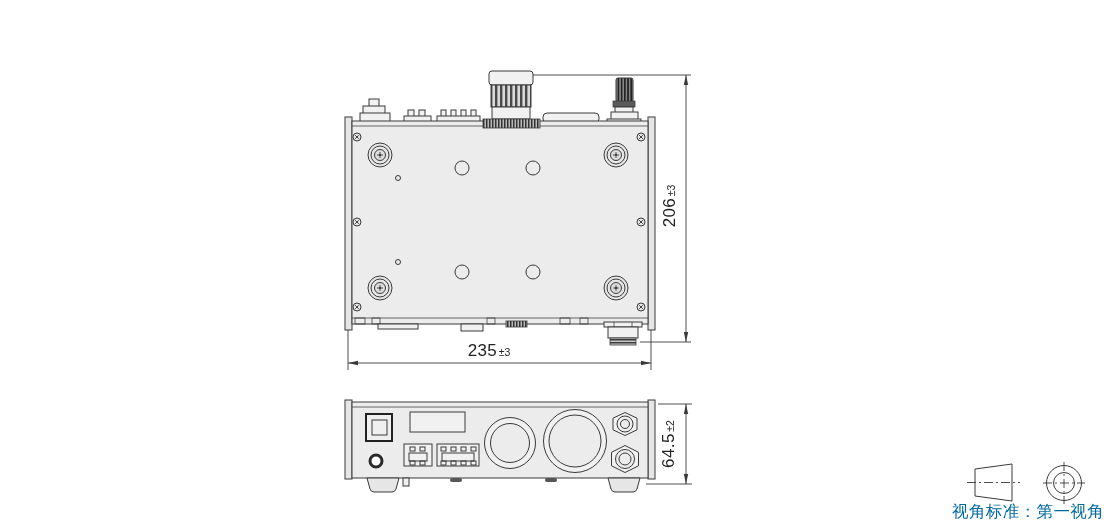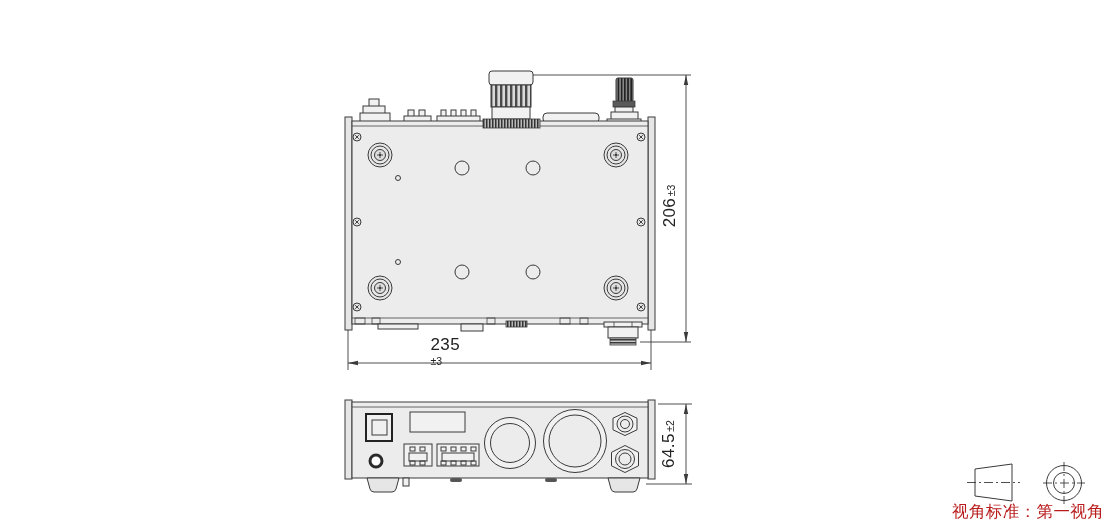--- a/index.html
+++ b/index.html
@@ -17,26 +17,26 @@
   .dk   {fill:#5a5a5a;stroke:#3a3a3a;stroke-width:0.75;}
   .dim  {fill:none;stroke:#3a3a3a;stroke-width:0.9;}
   .arr  {fill:#3a3a3a;stroke:none;}
   .dd   {fill:none;stroke:#3a3a3a;stroke-width:0.9;stroke-dasharray:9 3 2 3;}
 
   
   .dimlabel{position:absolute;display:flex;align-items:baseline;justify-content:center;
             color:#222;white-space:nowrap;}
   .dimlabel .val{font-size:17px;letter-spacing:0.4px;}
   .dimlabel .tol{font-size:10.5px;margin-left:1.5px;}
-  #dim-width-label {left:429px;top:341px;width:120px;height:20px;flex-direction:column;}
+  #dim-width-label {left:429px;top:341px;width:120px;height:20px;}
   #dim-depth-label {left:608px;top:196px;width:124px;height:20px;transform:rotate(-90deg);}
   #dim-height-label{left:607px;top:434px;width:124px;height:20px;transform:rotate(-90deg);}
 
   .caption{position:absolute;left:952px;top:501px;font-size:16.5px;letter-spacing:0.4px;
-           color:#b91c1c;}
+           color:#0369a1;}
 </style>
 </head>
 <body>
 
 <div class="canvas">
 
 <svg width="1110" height="530" viewBox="0 0 1110 530">
   <defs>
     <pattern id="ribsV" width="5" height="4" patternUnits="userSpaceOnUse">
       <rect width="5" height="4" fill="#d9d9d9"></rect>

